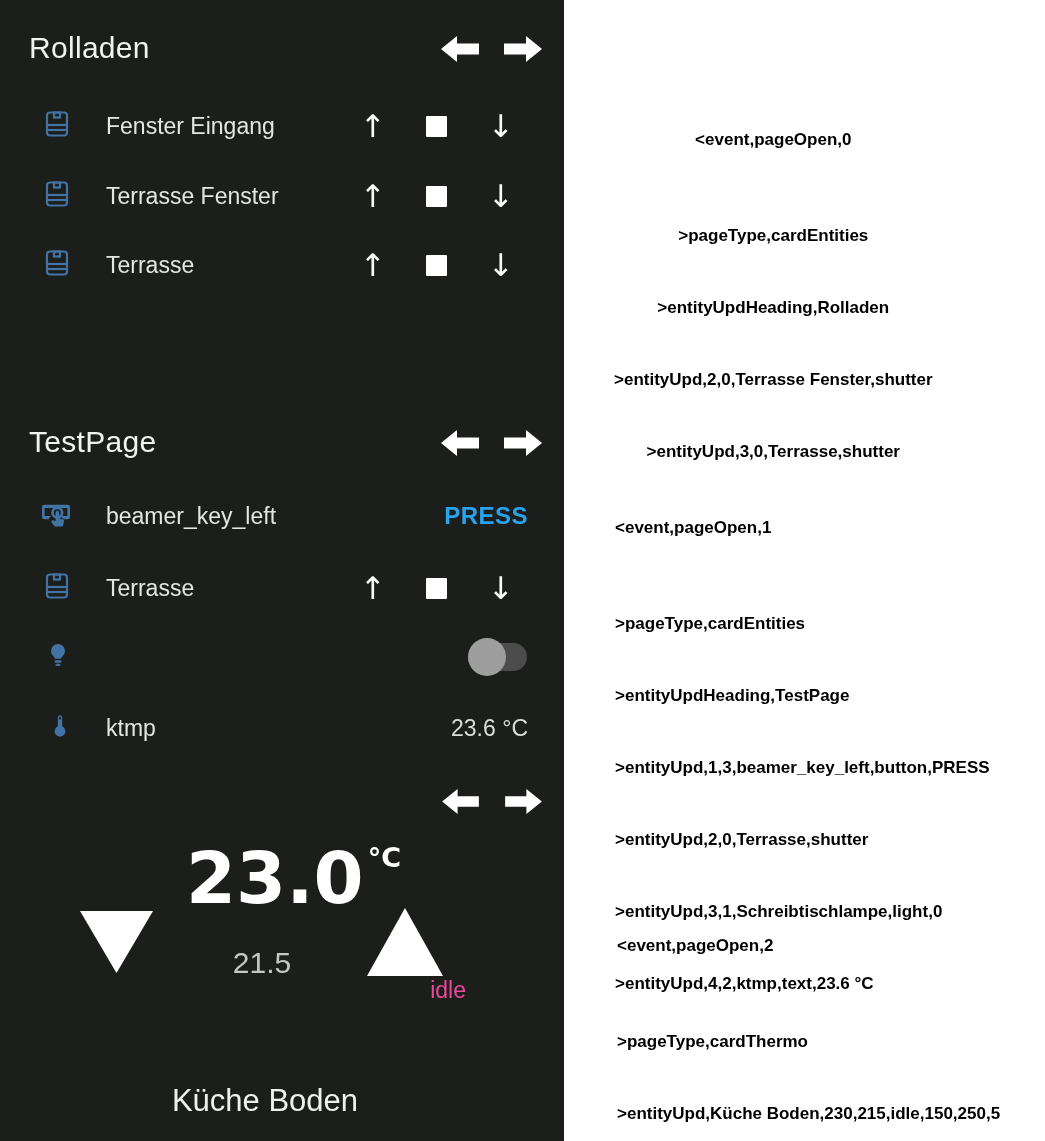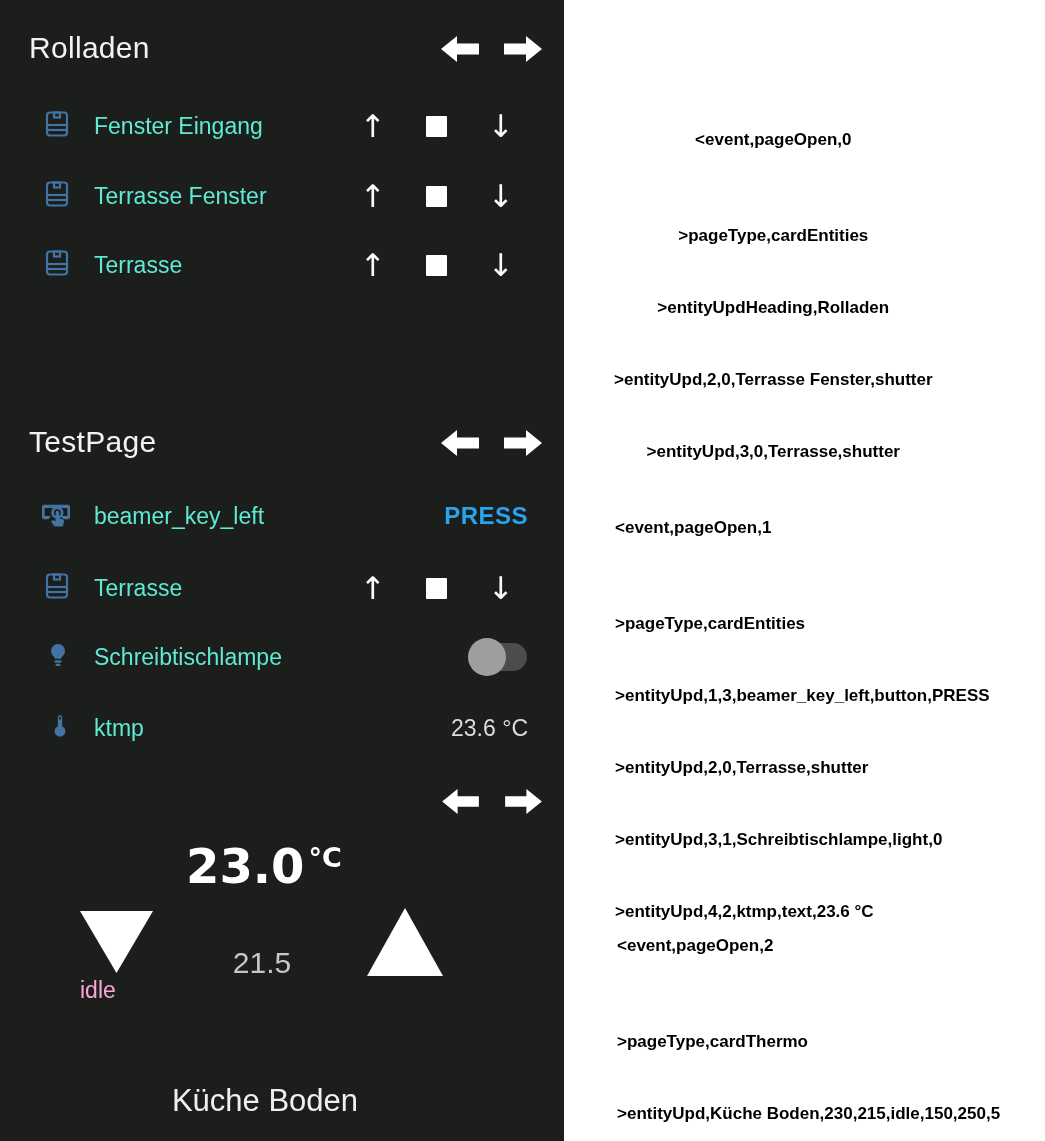--- a/index.html
+++ b/index.html
@@ -7,44 +7,44 @@
   .canvas{position:relative;width:1045px;height:1141px;font-family:"Liberation Sans",sans-serif;}
 
   
   .screen-col{position:absolute;left:0;top:0;width:564px;height:1141px;background:#1b1e1a;}
   .card{position:absolute;left:0;width:564px;}
   .card-title{position:absolute;left:29px;color:#f2f2f2;font-size:30px;font-weight:400;letter-spacing:.3px;}
   .nav-btn{position:absolute;width:38px;height:30px;padding:0;border:none;background:none;cursor:pointer;}
   .nav-btn svg{display:block;}
   .row{position:absolute;left:0;width:564px;height:54px;}
   .entity-icon{position:absolute;left:45px;top:50%;transform:translateY(-50%);display:block;}
-  .entity-label{position:absolute;left:94px;top:50%;transform:translateY(-50%);color:#5eead4;font-size:23px;}
+  .entity-label{position:absolute;left:106px;top:50%;transform:translateY(-50%);color:#e5e5e5;font-size:23px;}
   .ctrl{position:absolute;top:50%;transform:translateY(-50%);border:none;background:none;padding:0;cursor:pointer;
         color:#fafafa;font-family:"DejaVu Sans",sans-serif;font-size:31px;line-height:1;}
   .ctrl.up{left:357px;width:32px;text-align:center;}
   .ctrl.stop{left:426px;width:22px;height:22px;}
   .ctrl.down{left:485px;width:32px;text-align:center;}
   .stop-square{display:block;width:21px;height:21px;background:#ffffff;border-radius:1px;}
   .press-label{position:absolute;left:410px;width:118px;top:50%;transform:translateY(-50%);
                text-align:right;color:#28a4ee;font-size:24px;font-weight:700;letter-spacing:.5px;}
   .entity-value{position:absolute;left:360px;width:168px;top:50%;transform:translateY(-50%);
                 text-align:right;color:#dcdcdc;font-size:23px;}
   .toggle{position:absolute;left:468px;top:638px;width:59px;height:38px;border:none;background:none;padding:0;cursor:pointer;}
   .toggle-track{position:absolute;left:0;top:5px;width:59px;height:28px;border-radius:14px;background:#4c4c4c;}
   .toggle-knob{position:absolute;left:0;top:0;width:38px;height:38px;border-radius:50%;background:#9e9e9e;}
 
   
   .big-temp{position:absolute;left:186px;top:842px;display:flex;align-items:flex-start;color:#ffffff;
             font-family:"DejaVu Sans",sans-serif;font-weight:700;}
-  .big-temp .cur{font-size:48px;line-height:1;text-align:right;}
+  .big-temp .cur{font-size:72px;line-height:1;text-align:right;}
   .big-temp .unit{font-size:27px;line-height:1;margin-left:4px;margin-top:2px;}
   .tri-btn{position:absolute;border:none;background:none;padding:0;cursor:pointer;}
   .tri-btn svg{display:block;}
   .setpoint{position:absolute;left:62px;width:400px;top:946px;text-align:center;color:#c6c6c6;font-size:30px;}
-  .hvac-state{position:absolute;left:80px;width:400px;top:977px;text-align:left;color:#f9a8d4;font-size:23px;}
+  .hvac-state{position:absolute;left:66px;width:400px;top:977px;text-align:right;color:#ec4899;font-size:23px;}
   .thermo-name{position:absolute;left:0;width:530px;top:1083px;text-align:center;color:#f0f0f0;font-size:31px;}
 
   
   .log-block{position:absolute;color:#000000;font-size:17px;font-weight:700;line-height:24px;white-space:pre;}
   .log-event{margin-bottom:24px;}
 </style>
 </head>
 <body>
 
 <div class="canvas">
@@ -159,21 +159,20 @@
       </div>
 
       <div class="row" style="top:630px;">
         <span class="entity-icon" style="left:44px;">
           <svg width="28" height="28" viewBox="0 0 24 24" fill="#4273a3">
             <path d="M12,2.5 a6,6 0 0 1 6,6 c0,2.2 -1.2,3.6 -2.3,4.8 -0.6,0.7 -0.9,1.2 -1,2 h-5.4 c-0.1,-0.8 -0.4,-1.3 -1,-2 C7.2,12.1 6,10.7 6,8.5 a6,6 0 0 1 6,-6 z"></path>
             <rect x="9" y="16.6" width="6" height="2" rx="1"></rect>
             <rect x="9.9" y="19.6" width="4.2" height="1.8" rx="0.9"></rect>
           </svg>
         </span>
-        <span class="entity-label">Schreibtischlampe</span>
       </div>
       <button class="toggle">
         <span class="toggle-track"></span>
         <span class="toggle-knob"></span>
       </button>
 
       <div class="row" style="top:701px;padding-left:30px;">
         <span class="entity-icon" style="left:47px;">
           <svg width="26" height="28" viewBox="0 0 24 24" fill="#4273a3">
             <path d="M10,4 a2,2 0 0 1 4,0 v8.3 a5,5 0 1 1 -4,0 z"></path>
@@ -225,20 +224,21 @@
       <div class="log-event">&lt;event,pageOpen,0</div>
       <div>&gt;pageType,cardEntities</div>
       <div>&gt;entityUpdHeading,Rolladen</div>
       <div>&gt;entityUpd,2,0,Terrasse Fenster,shutter</div>
       <div>&gt;entityUpd,3,0,Terrasse,shutter</div>
     </div>
 
     <div class="log-block" style="left:615px;top:468px;">
       <div class="log-event">&lt;event,pageOpen,1</div>
       <div>&gt;pageType,cardEntities</div>
+      <div>&gt;entityUpdHeading,TestPage</div>
       <div>&gt;entityUpd,1,3,beamer_key_left,button,PRESS</div>
       <div>&gt;entityUpd,2,0,Terrasse,shutter</div>
       <div>&gt;entityUpd,3,1,Schreibtischlampe,light,0</div>
       <div>&gt;entityUpd,4,2,ktmp,text,23.6 °C</div>
     </div>
 
     <div class="log-block" style="left:617px;top:886px;">
       <div class="log-event">&lt;event,pageOpen,2</div>
       <div>&gt;pageType,cardThermo</div>
       <div>&gt;entityUpd,Küche Boden,230,215,idle,150,250,5</div>

